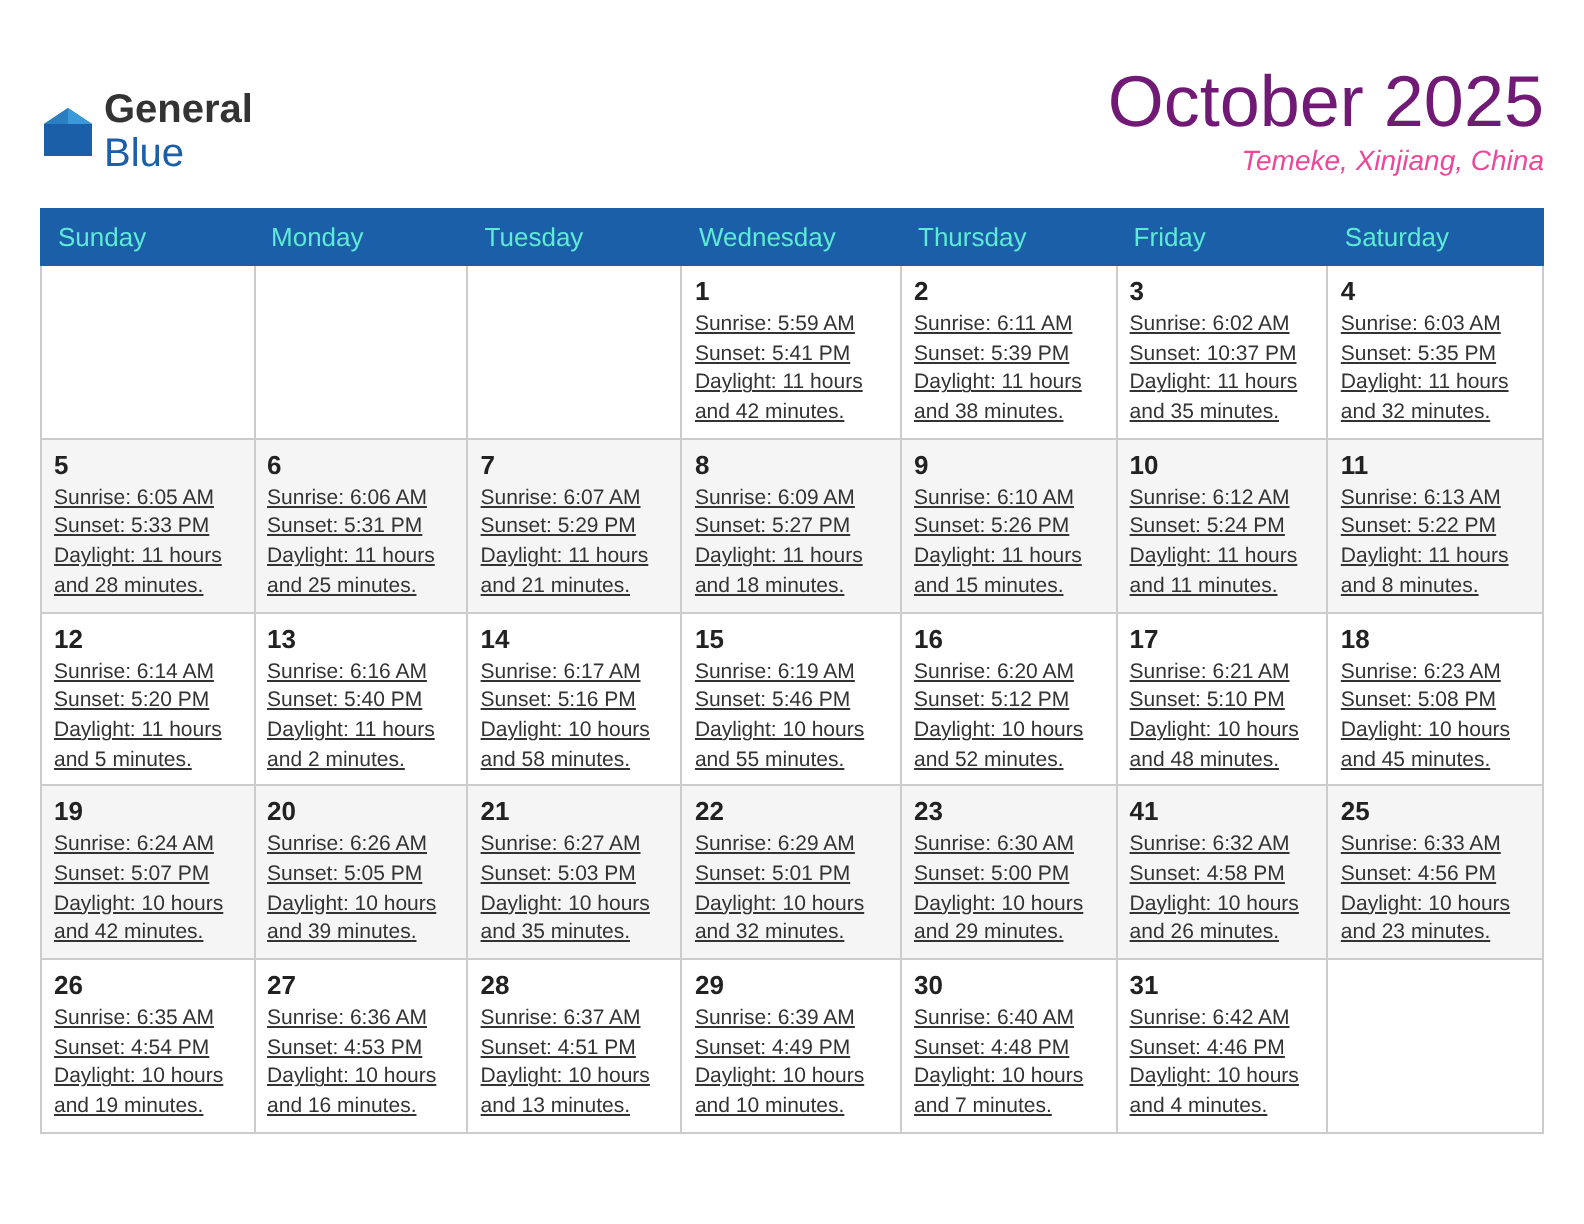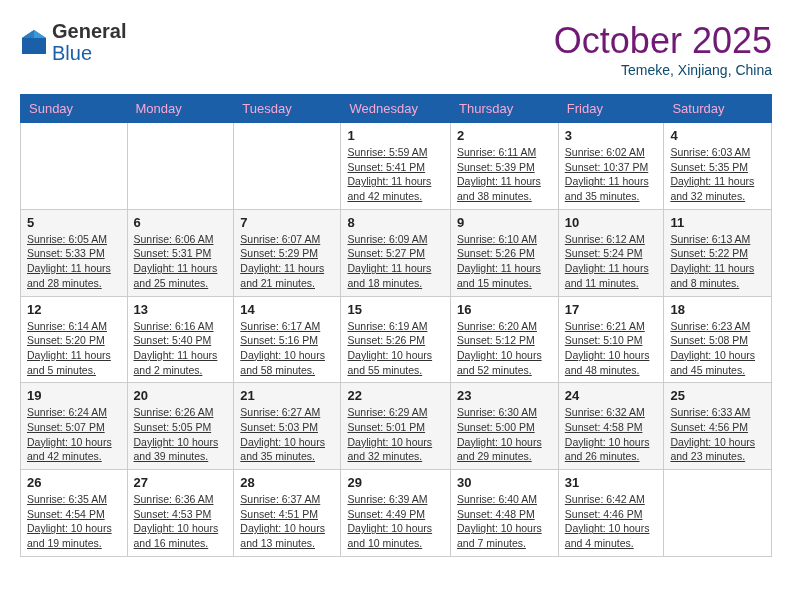--- a/index.html
+++ b/index.html
@@ -6,22 +6,23 @@
     body {
       font-family: Arial, sans-serif;
       background: #fff;
       width: 792px;
       min-height: 612px;
       padding: 20px;
     }
     .header {
       display: flex;
       justify-content: space-between;
-      align-items: flex-start;
+      align-items: flex-end;
       margin-bottom: 16px;
+      margin-top: 10px;
     }
     .logo {
       display: flex;
       align-items: center;
     }
     .logo-text {
       display: flex;
       flex-direction: column;
       line-height: 1.1;
     }
@@ -43,30 +44,31 @@
     .title-block {
       text-align: right;
     }
     .month-title {
       font-size: 36px;
       font-weight: normal;
       color: #701a75;
     }
     .location {
       font-size: 14px;
-      color: #0c4a6e;
+      color: #ec4899;
+      font-style: italic;
     }
     .calendar {
       width: 100%;
       border-collapse: collapse;
       border: 1px solid #ccc;
     }
     .calendar th {
       background: #1a5fa8;
-      color: #f9a8d4;
+      color: #5eead4;
       text-align: left;
       padding: 6px 8px;
       font-size: 13px;
       font-weight: normal;
       border: 1px solid #1a5fa8;
     }
     .calendar td {
       vertical-align: top;
       border: 1px solid #ccc;
       padding: 5px 6px;
@@ -230,21 +232,21 @@
         <td>
           <span class="day-number">14</span>
           <div class="day-info">Sunrise: 6:17 AM
 Sunset: 5:16 PM
 Daylight: 10 hours
 and 58 minutes.</div>
         </td>
         <td>
           <span class="day-number">15</span>
           <div class="day-info">Sunrise: 6:19 AM
-Sunset: 5:26 PM
+Sunset: 5:46 PM
 Daylight: 10 hours
 and 55 minutes.</div>
         </td>
         <td>
           <span class="day-number">16</span>
           <div class="day-info">Sunrise: 6:20 AM
 Sunset: 5:12 PM
 Daylight: 10 hours
 and 52 minutes.</div>
         </td>
@@ -293,21 +295,21 @@
 and 32 minutes.</div>
         </td>
         <td>
           <span class="day-number">23</span>
           <div class="day-info">Sunrise: 6:30 AM
 Sunset: 5:00 PM
 Daylight: 10 hours
 and 29 minutes.</div>
         </td>
         <td>
-          <span class="day-number">24</span>
+          <span class="day-number">41</span>
           <div class="day-info">Sunrise: 6:32 AM
 Sunset: 4:58 PM
 Daylight: 10 hours
 and 26 minutes.</div>
         </td>
         <td>
           <span class="day-number">25</span>
           <div class="day-info">Sunrise: 6:33 AM
 Sunset: 4:56 PM
 Daylight: 10 hours

